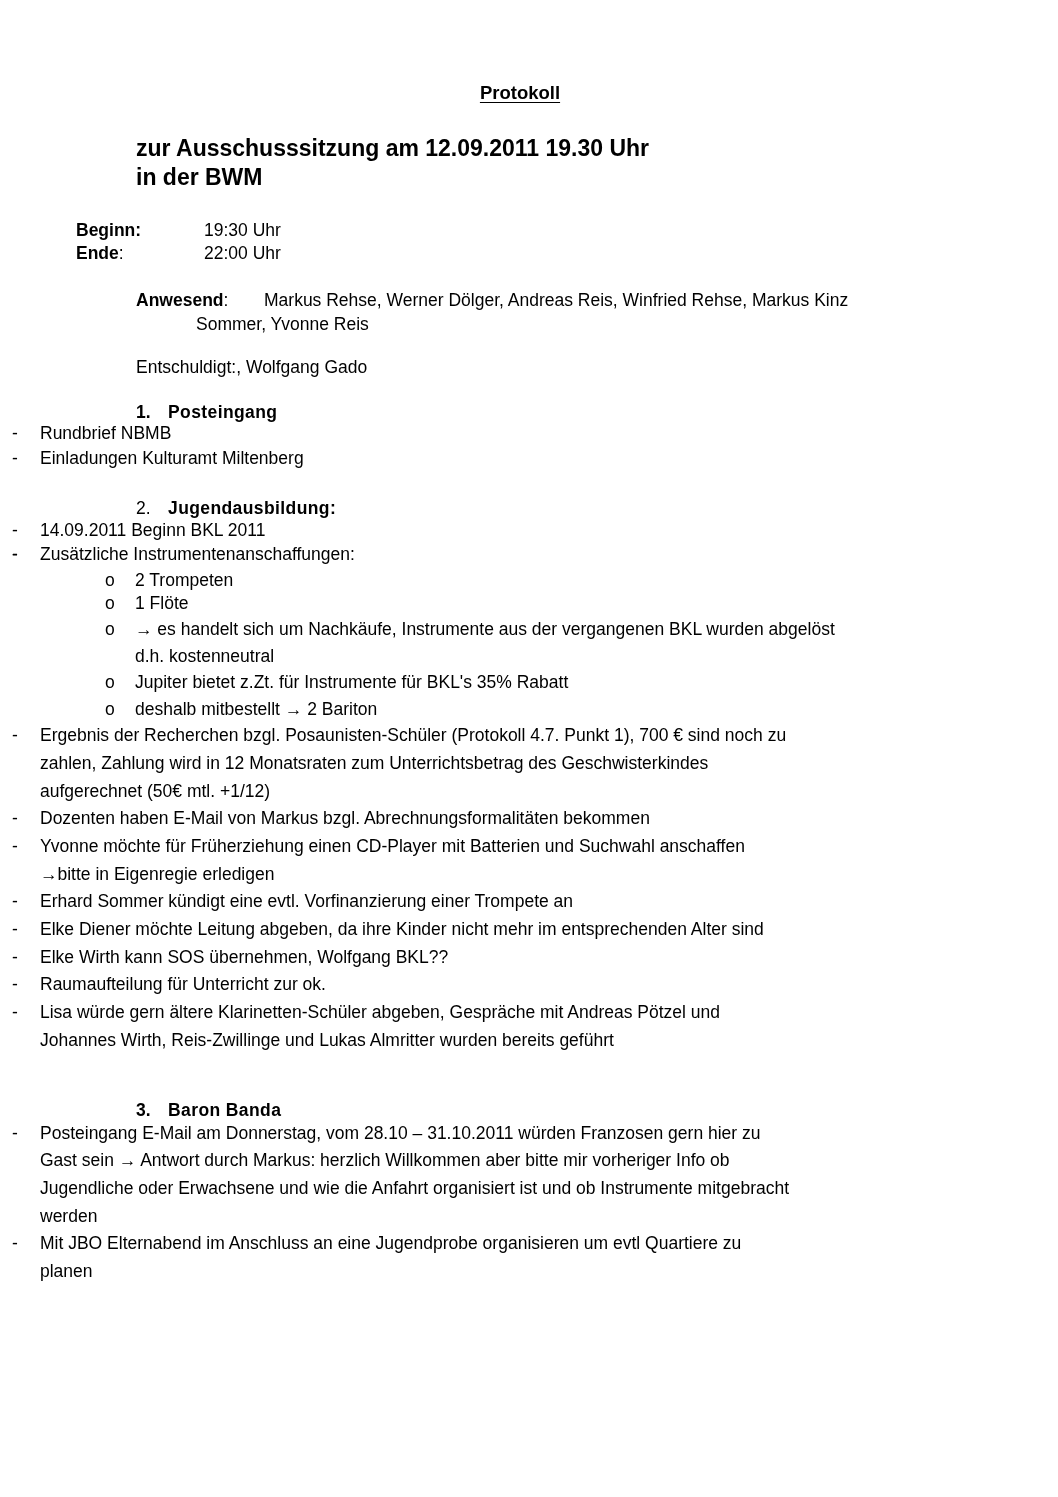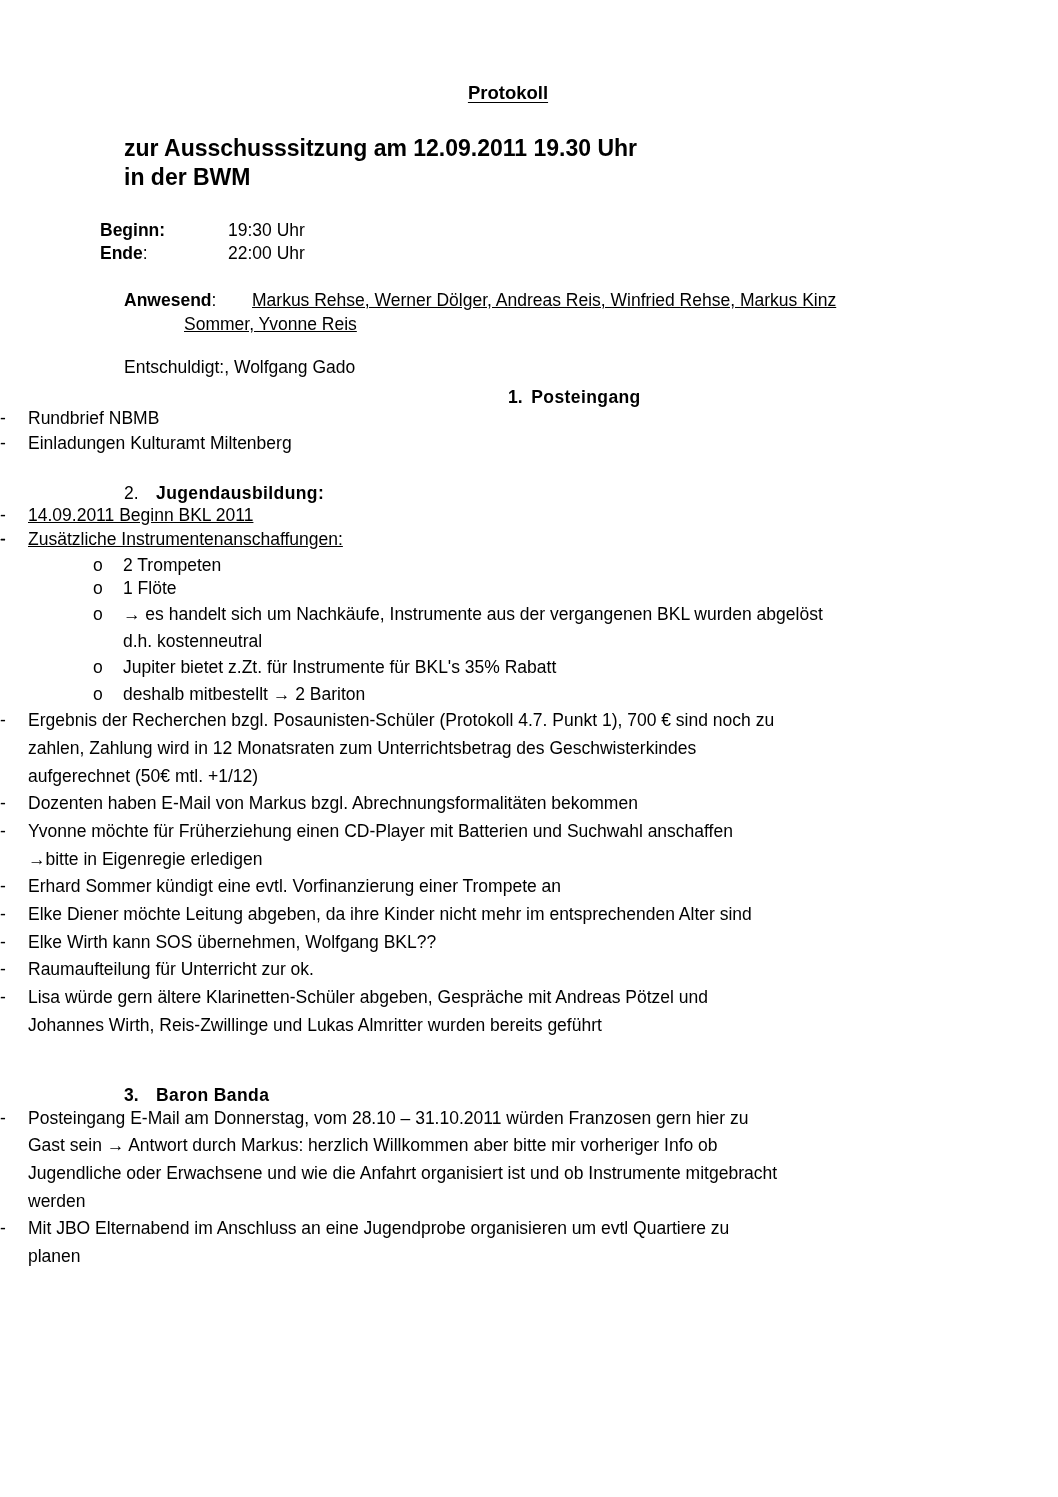--- a/index.html
+++ b/index.html
@@ -18,20 +18,21 @@
     background: #ffffff;
     overflow: hidden;
     font-size: 17.5px;
     line-height: 1.0;
   }
   .doc {
     position: absolute;
     left: 0;
     top: 0;
     width: 1016px;
+    padding-left: 12px;
   }
 
   
   .title-row {
     text-align: center;
     margin-top: 84px;
   }
   .title {
     display: inline-block;
     font-weight: bold;
@@ -45,39 +46,38 @@
     margin-left: 124px;
     margin-top: 31px;
     font-weight: bold;
     font-size: 23px;
     line-height: 1.30;
   }
   .subtitle div { white-space: pre; }
 
   
   .times {
-    margin-left: 100px;
+    margin-left: 64px;
     margin-top: 26px;
     line-height: 1.32;
   }
   .times .row { display: block; white-space: nowrap; }
   .times .lbl {
     display: inline-block;
     width: 128px;
     font-weight: bold;
   }
   .times .lbl .plain { font-weight: normal; }
   .times .val { display: inline-block; }
 
   
   .attend {
     margin-left: 124px;
     margin-top: 24px;
     line-height: 1.33;
-    text-decoration: underline;
   }
   .attend .ahead {
     float: left;
     width: 128px;
     font-weight: bold;
   }
   .attend .ahead .plain { font-weight: normal; }
   .attend .abody { margin-left: 60px; }
   .attend .abody div { white-space: nowrap; }
 
@@ -96,21 +96,21 @@
   .heading .num {
     display: inline-block;
     width: 32px;
     font-weight: bold;
   }
   .heading .num.light { font-weight: normal; }
   .heading .htext {
     font-weight: bold;
     letter-spacing: 0.4px;
   }
-  .h1 { margin-top: 12px; text-align: center; }
+  .h1 { margin-top: 27px; }
   .h2 { margin-top: 30px; }
   .h3 { margin-top: 30px; }
 
   
   ul.dash, ul.circ {
     list-style: none;
     margin: 0;
     padding: 0;
   }
   ul.dash > li {
@@ -142,21 +142,21 @@
     padding-left: 30px;
     line-height: 1.52;
     max-width: 700px;
   }
   ul.circ > li > .bullet {
     position: absolute;
     left: 0;
     top: 0;
   }
   ul.circ > li.tight { line-height: 1.36; }
-  .nowrapline { white-space: nowrap; text-decoration: underline; }
+  .nowrapline { white-space: nowrap; }
   .sec3list { margin-top: 24px; }
 </style>
 </head>
 <body>
 
 <div id="page">
   <div class="doc">
 
     <div class="title-row">
       <span class="title">Protokoll</span>

